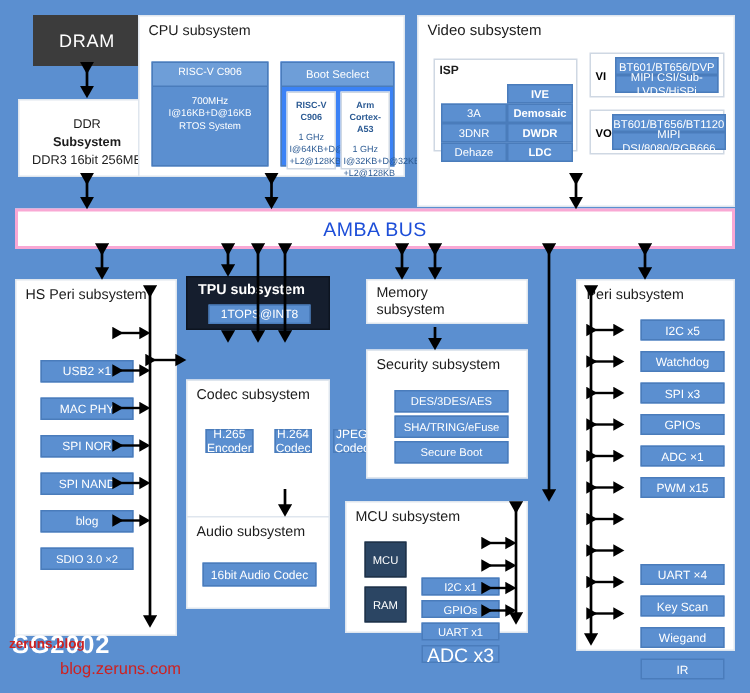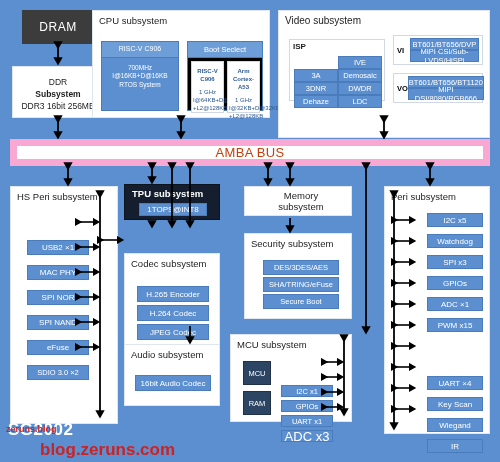--- a/index.html
+++ b/index.html
@@ -54,37 +54,37 @@
 
   .whitecell {
     background: #ffffff; border: 1px solid #cfd8e3;
   }
 
   
   svg.arrows { position: absolute; inset: 0; width: 500px; height: 462px;
     pointer-events: none; }
 
   .amba {
-    background: #ffffff; border: 7px solid #f9a8d4;
+    background: #ffffff; border: 2px solid #f9a8d4;
     display: flex; align-items: center; justify-content: center;
-    font-size: 13px; color: #c2410c; letter-spacing: .3px;
+    font-size: 13px; color: #1d4ed8; letter-spacing: .3px;
   }
 
   .ddrbox { font-size: 8.5px; color:#1c1c1c; text-align:center; line-height: 12px;
     padding-top: 9px; }
 
   #soc-title {
     position: absolute; left: 8px; top: 420px;
     font-size: 17px; font-weight: bold; color: #ffffff;
     letter-spacing: .5px;
   }
   #wm1 { position:absolute; left: 6px; top: 424px; font-size: 9px;
     color: #cc2222; font-weight: bold; }
-  #wm2 { position:absolute; left: 4px; top: 440px; font-size: 17px;
-    color: #cc2222; font-weight: bold; padding-left: 36px; }
+  #wm2 { position:absolute; left: 4px; top: 440px; font-size: 11px;
+    color: #cc2222; font-weight: normal; padding-left: 36px; }
 </style>
 </head>
 <body>
 
 <div class="canvas">
 
   <div class="bx dark" style="left:22px; top:10px; width:72px; height:34px;">
     <span>DRAM</span>
   </div>
 
@@ -98,21 +98,21 @@
     <div class="title">CPU subsystem</div>
 
     <div class="cpucol" style="position:absolute; left:8px; top:30px; width:78px; height:70px;">
       <div class="hd">RISC-V C906</div>
       <div class="bd">700MHz
 I@16KB+D@16KB
 RTOS System</div>
     </div>
 
     <div style="position:absolute; left:94px; top:30px; width:76px; height:70px;
-                background:#000000; border:1px solid #4a7cbb;">
+                background:#3b82f6; border:1px solid #4a7cbb;">
       <div style="background:#6e9ed8; color:#fff; font-size:7.5px; text-align:center; padding:3px 0;
                   border-bottom:1px solid #4a7cbb;">Boot Seclect</div>
       <div style="display:flex; gap:3px; padding:3px;">
         <div class="whitecell" style="width:33px; height:52px; text-align:center; font-size:6px; line-height:8px; color:#2b5a93;">
           <div style="padding:5px 1px 0; font-weight:bold;">RISC-V C906</div>
           <div style="padding:5px 1px 0; white-space:pre-line;">1 GHz
 I@64KB+D@32KB
 +L2@128KB</div>
         </div>
         <div class="whitecell" style="width:33px; height:52px; text-align:center; font-size:6px; line-height:8px; color:#2b5a93;">
@@ -130,21 +130,21 @@
 
     <div class="whitecell" style="position:absolute; left:10px; top:28px; width:96px; height:62px;">
       <div style="font-size:8px; font-weight:bold; padding:2px 0 0 3px; color:#1c1c1c;">ISP</div>
       <div style="position:absolute; left:4px; top:16px; display:flex; gap:0;">
         <div style="display:flex; flex-direction:column; justify-content:flex-end; width:44px;">
           <div style="height:13px;"></div>
           <div class="blu" style="height:13px;">3A</div>
           <div class="blu" style="height:13px;">3DNR</div>
           <div class="blu" style="height:13px;">Dehaze</div>
         </div>
-        <div style="display:flex; flex-direction:column; width:44px;">
+        <div style="display:flex; flex-direction:column; width:44px;font-weight:bold;">
           <div class="blu" style="height:13px;">IVE</div>
           <div class="blu" style="height:13px;">Demosaic</div>
           <div class="blu" style="height:13px;">DWDR</div>
           <div class="blu" style="height:13px;">LDC</div>
         </div>
       </div>
     </div>
 
     <div class="whitecell" style="position:absolute; left:114px; top:24px; width:90px; height:30px;
                 display:flex; align-items:center; padding:0 3px;">
@@ -170,46 +170,46 @@
   </div>
 
   <div class="bx wbox" style="left:10px; top:186px; width:108px; height:238px;">
     <div class="title">HS Peri subsystem</div>
     <div style="position:absolute; left:16px; top:28px; width:62px;
                 display:flex; flex-direction:column; gap:10px;">
       <div class="blu" style="height:15px; font-size:8px;margin-top:25px;">USB2 ×1</div>
       <div class="blu" style="height:15px; font-size:8px;">MAC PHY</div>
       <div class="blu" style="height:15px; font-size:8px;">SPI NOR</div>
       <div class="blu" style="height:15px; font-size:8px;">SPI NAND</div>
-      <div class="blu" style="height:15px; font-size:8px;">eFuse</div>
+      <div class="blu" style="height:15px; font-size:8px;">blog</div>
       <div class="blu" style="height:15px; font-size:7.5px;">SDIO 3.0 ×2</div>
     </div>
   </div>
 
   <div class="bx navy" style="left:124px; top:184px; width:96px; height:36px;">
     <div class="title">TPU subsystem</div>
     <div class="blu" style="position:absolute; left:14px; top:18px; width:68px; height:13px; font-size:8px;">1TOPS@INT8</div>
   </div>
 
   <div class="bx wbox" style="left:124px; top:228px; width:96px; height:96px;margin-top:25px;">
     <div class="title">Codec subsystem</div>
     <div style="position:absolute; left:12px; top:32px; width:72px;
-                display:flex; flex-direction:column; gap:3px;">
+                display:flex; flex-direction:row; gap:14px;">
       <div class="blu" style="height:16px; font-size:8px;">H.265 Encoder</div>
       <div class="blu" style="height:16px; font-size:8px;">H.264 Codec</div>
       <div class="blu" style="height:16px; font-size:8px;">JPEG Codec</div>
     </div>
   </div>
 
   <div class="bx wbox" style="left:124px; top:344px; width:96px; height:62px;">
     <div class="title">Audio subsystem</div>
     <div class="blu" style="position:absolute; left:10px; top:30px; width:76px; height:16px; font-size:8px;">16bit Audio Codec</div>
   </div>
 
-  <div class="bx wbox" style="left:244px; top:186px; width:108px; height:30px;text-align:center;">
+  <div class="bx wbox" style="left:244px; top:186px; width:108px; height:30px;">
     <div class="title" style="padding:3px 0 0 6px;">Memory
 subsystem</div>
   </div>
 
   <div class="bx wbox" style="left:244px; top:233px; width:108px; height:86px;">
     <div class="title">Security subsystem</div>
     <div style="position:absolute; left:18px; top:26px; width:76px;
                 display:flex; flex-direction:column; gap:2px;">
       <div class="blu" style="height:15px; font-size:7.5px;">DES/3DES/AES</div>
       <div class="blu" style="height:15px; font-size:7.5px;">SHA/TRING/eFuse</div>

